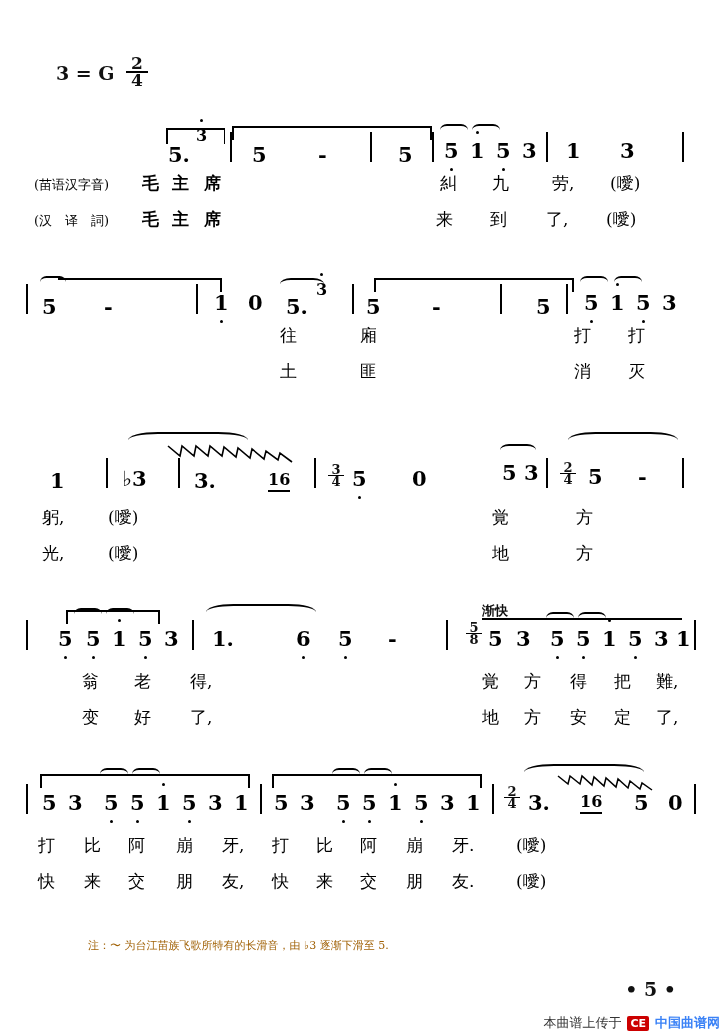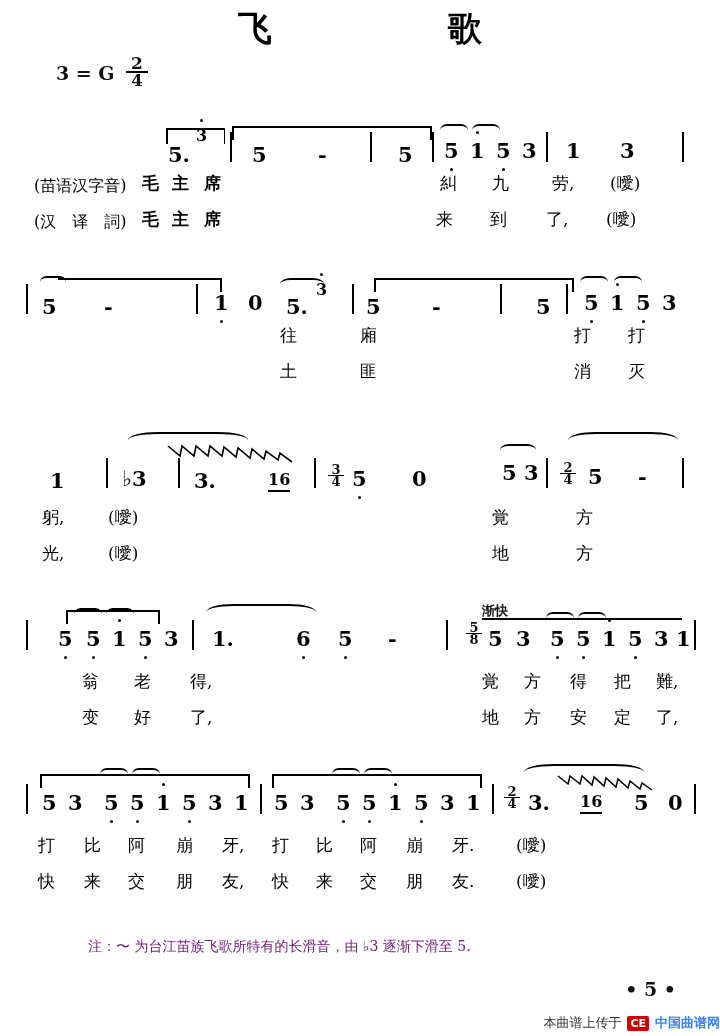--- a/index.html
+++ b/index.html
@@ -127,21 +127,21 @@
   }
 
   .lyric {
     position: absolute;
     font-family: "DejaVu Serif", "Liberation Serif", serif;
     font-size: 17px;
     color: #000;
     white-space: nowrap;
   }
   .lyric.label {
-    font-size: 16px;
+    font-size: 13px;
   }
   .lyric.bold { font-weight: bold; }
 
   .inline-meter {
     position: absolute;
     font-family: "DejaVu Serif", "Liberation Serif", serif;
     font-size: 13px;
     font-weight: bold;
     line-height: 11px;
     text-align: center;
@@ -160,22 +160,22 @@
   .wave {
     position: absolute;
   }
 
   
   .footnote {
     position: absolute;
     left: 88px;
     top: 938px;
     font-family: "DejaVu Serif", "Liberation Serif", serif;
-    font-size: 14px;
-    color: #701a75;
+    font-size: 11px;
+    color: #a16207;
     white-space: nowrap;
   }
   .pagenum {
     position: absolute;
     right: 44px;
     top: 978px;
     font-family: "DejaVu Serif", "Liberation Serif", serif;
     font-size: 19px;
     font-weight: bold;
   }
@@ -211,21 +211,20 @@
     border-radius: 2px;
     margin-left: 6px;
     margin-right: 2px;
   }
 </style>
 </head>
 <body>
 
 <div class="page">
 
-  <div class="title">飞　　歌</div>
 
 
   <div class="keysig">3 = G</div>
   <div class="meter">
     <span class="num">2</span>
     <span class="den">4</span>
   </div>
 
   <div class="system" style="top:120px; height:130px;">
 

